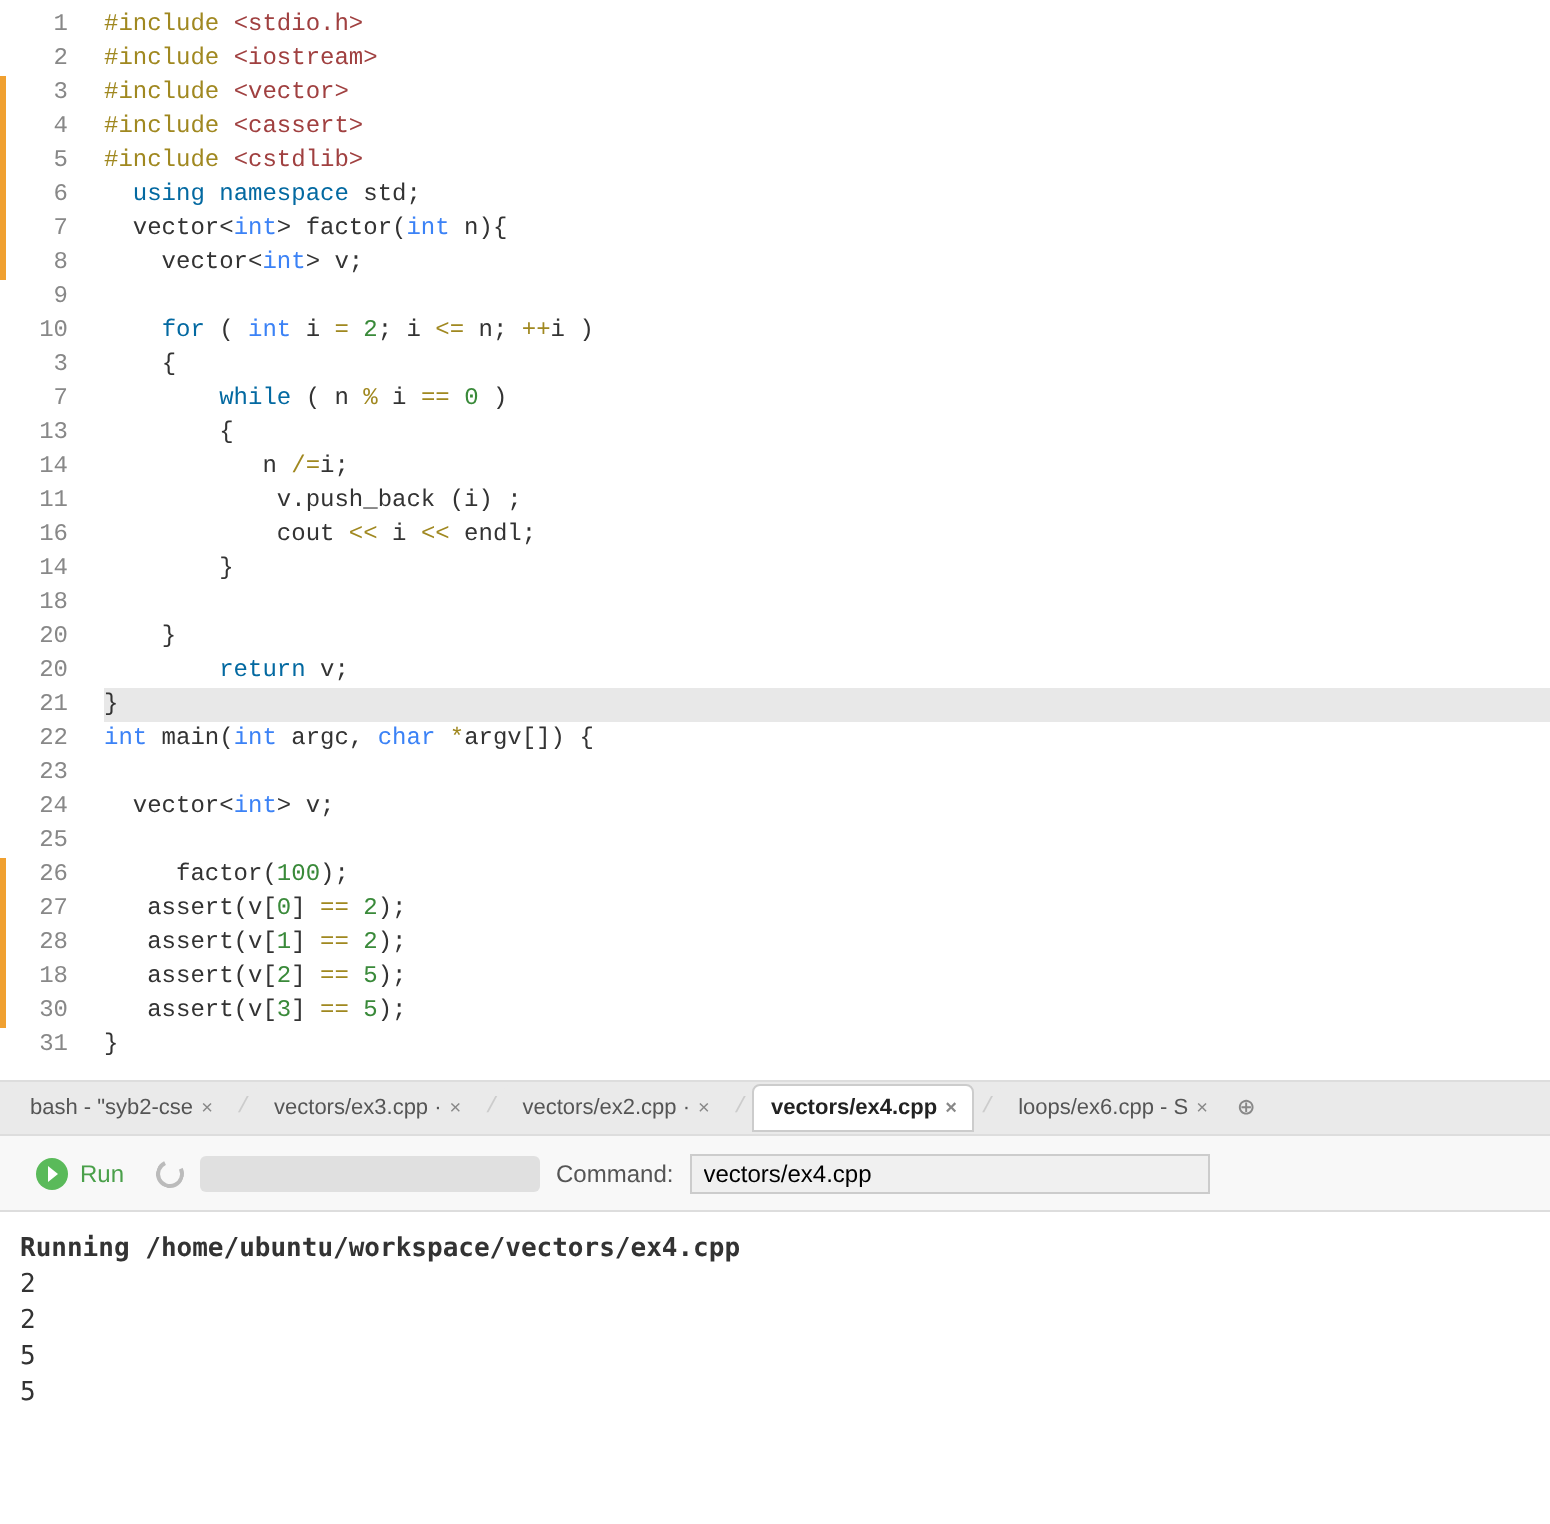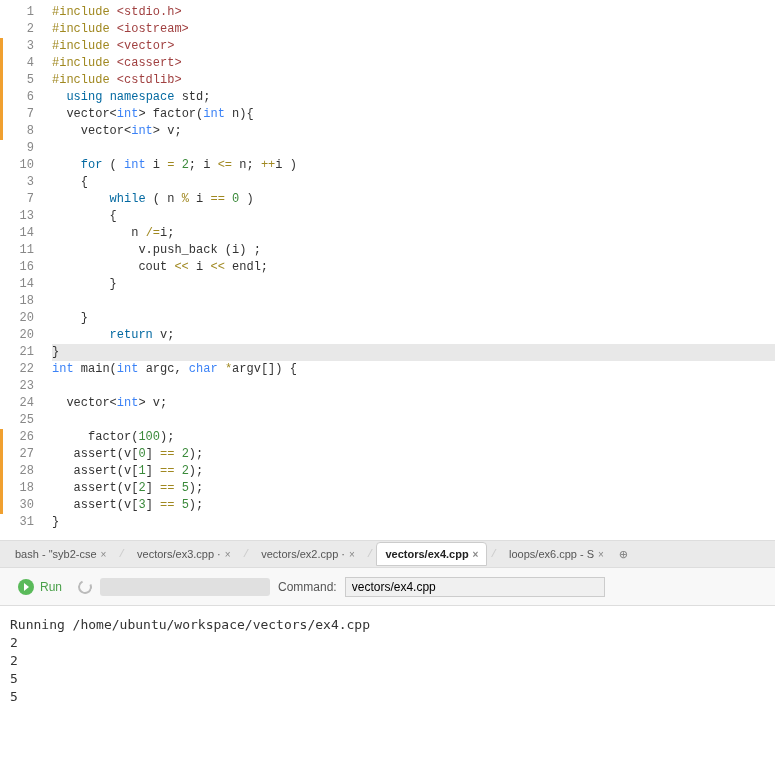--- a/index.html
+++ b/index.html
@@ -184,21 +184,21 @@
   background: #fff;
   color: #333;
   font-family: Menlo, Monaco, Consolas, monospace;
   font-size: 13px;
   white-space: pre;
   overflow: auto;
 }
 .term-line {
   line-height: 18px;
 }
-.term-line.bold { font-weight: normal; }
+.term-line.bold { font-weight: bold; }
 </style>
 </head>
 <body>
 
 <div class="editor-area">
   <div class="gutter">
     <div class="gutter-markers">
         <div class="marker" style="top: 34px; height: 102px;"></div>
         <div class="marker" style="top: 425px; height: 85px;"></div>
       </div>

